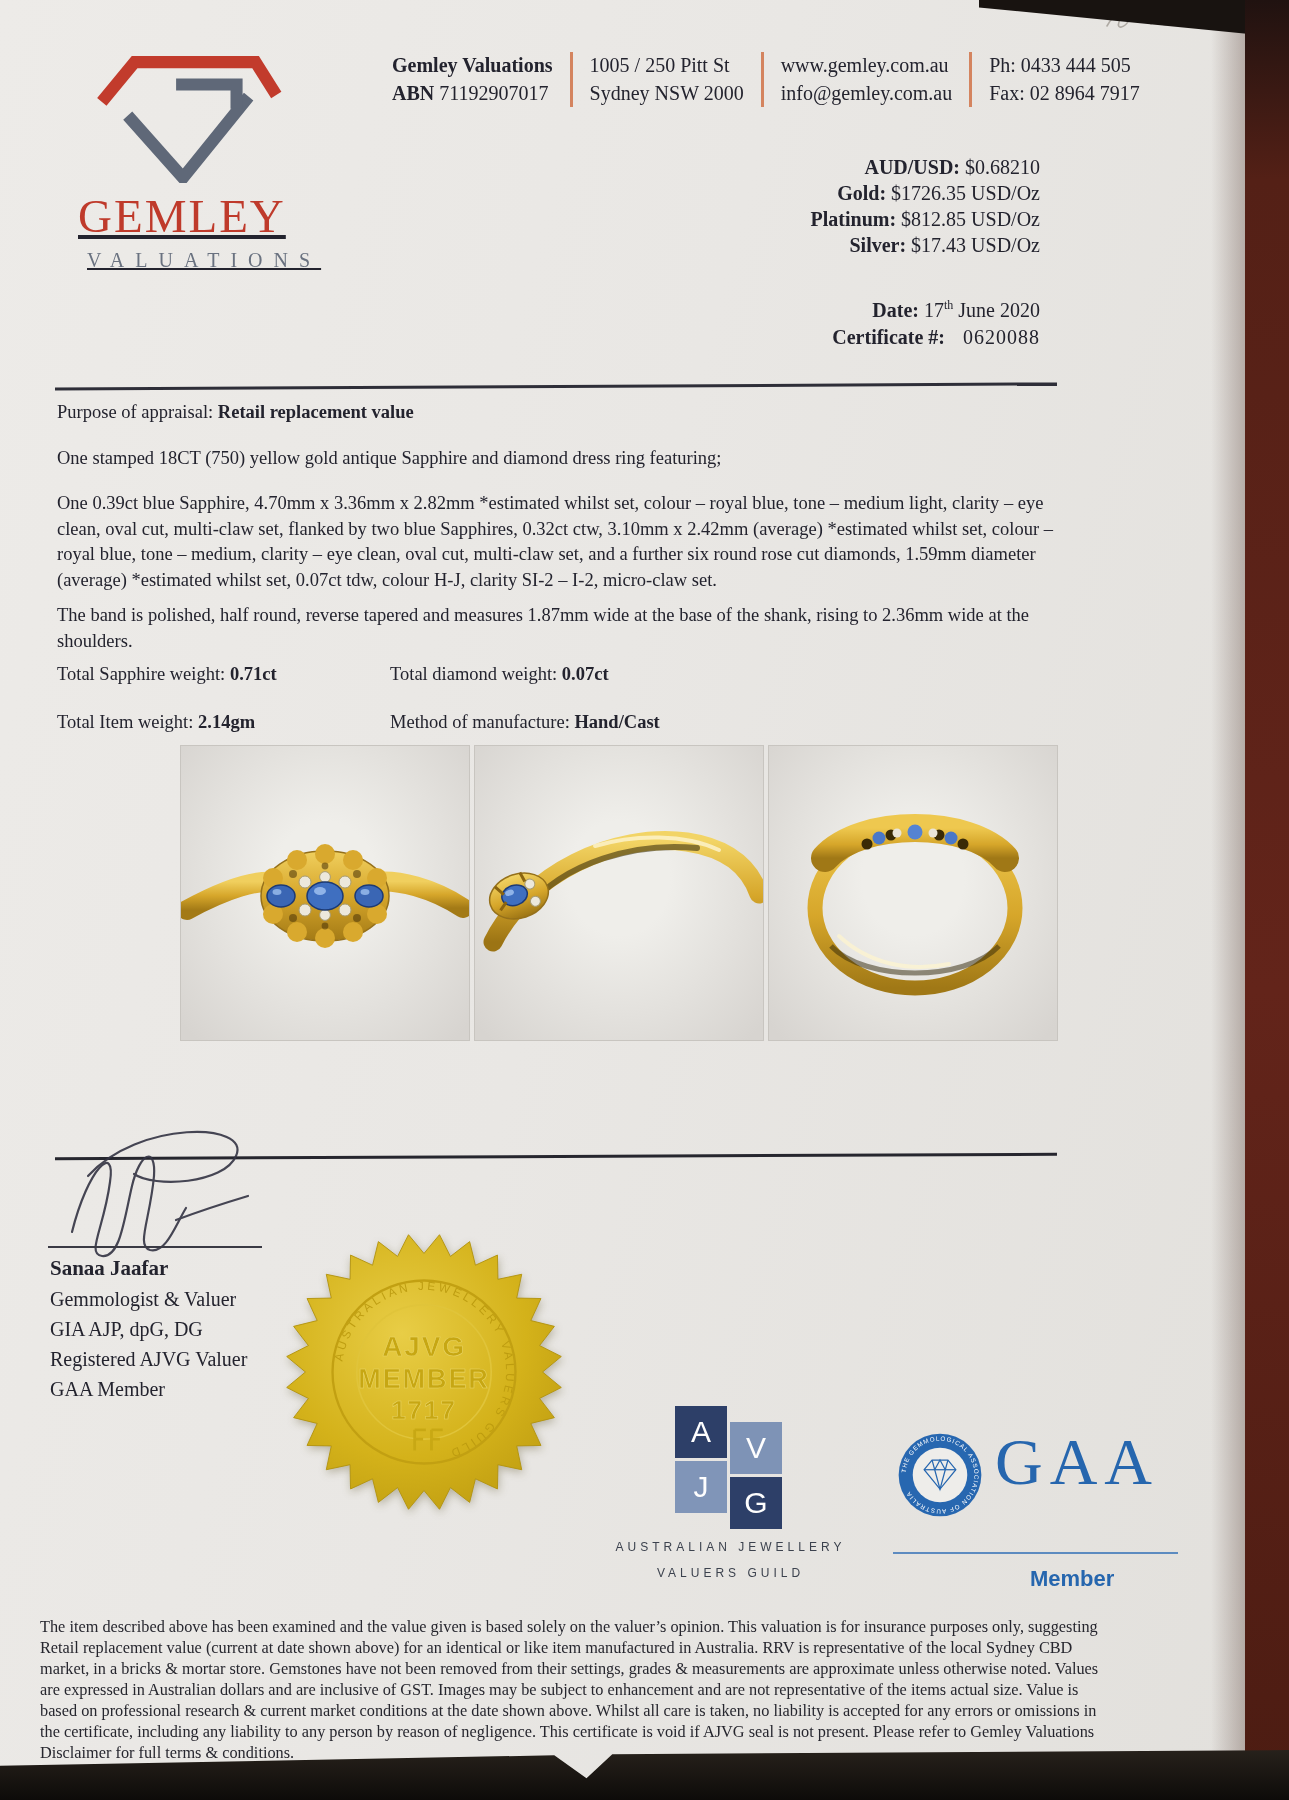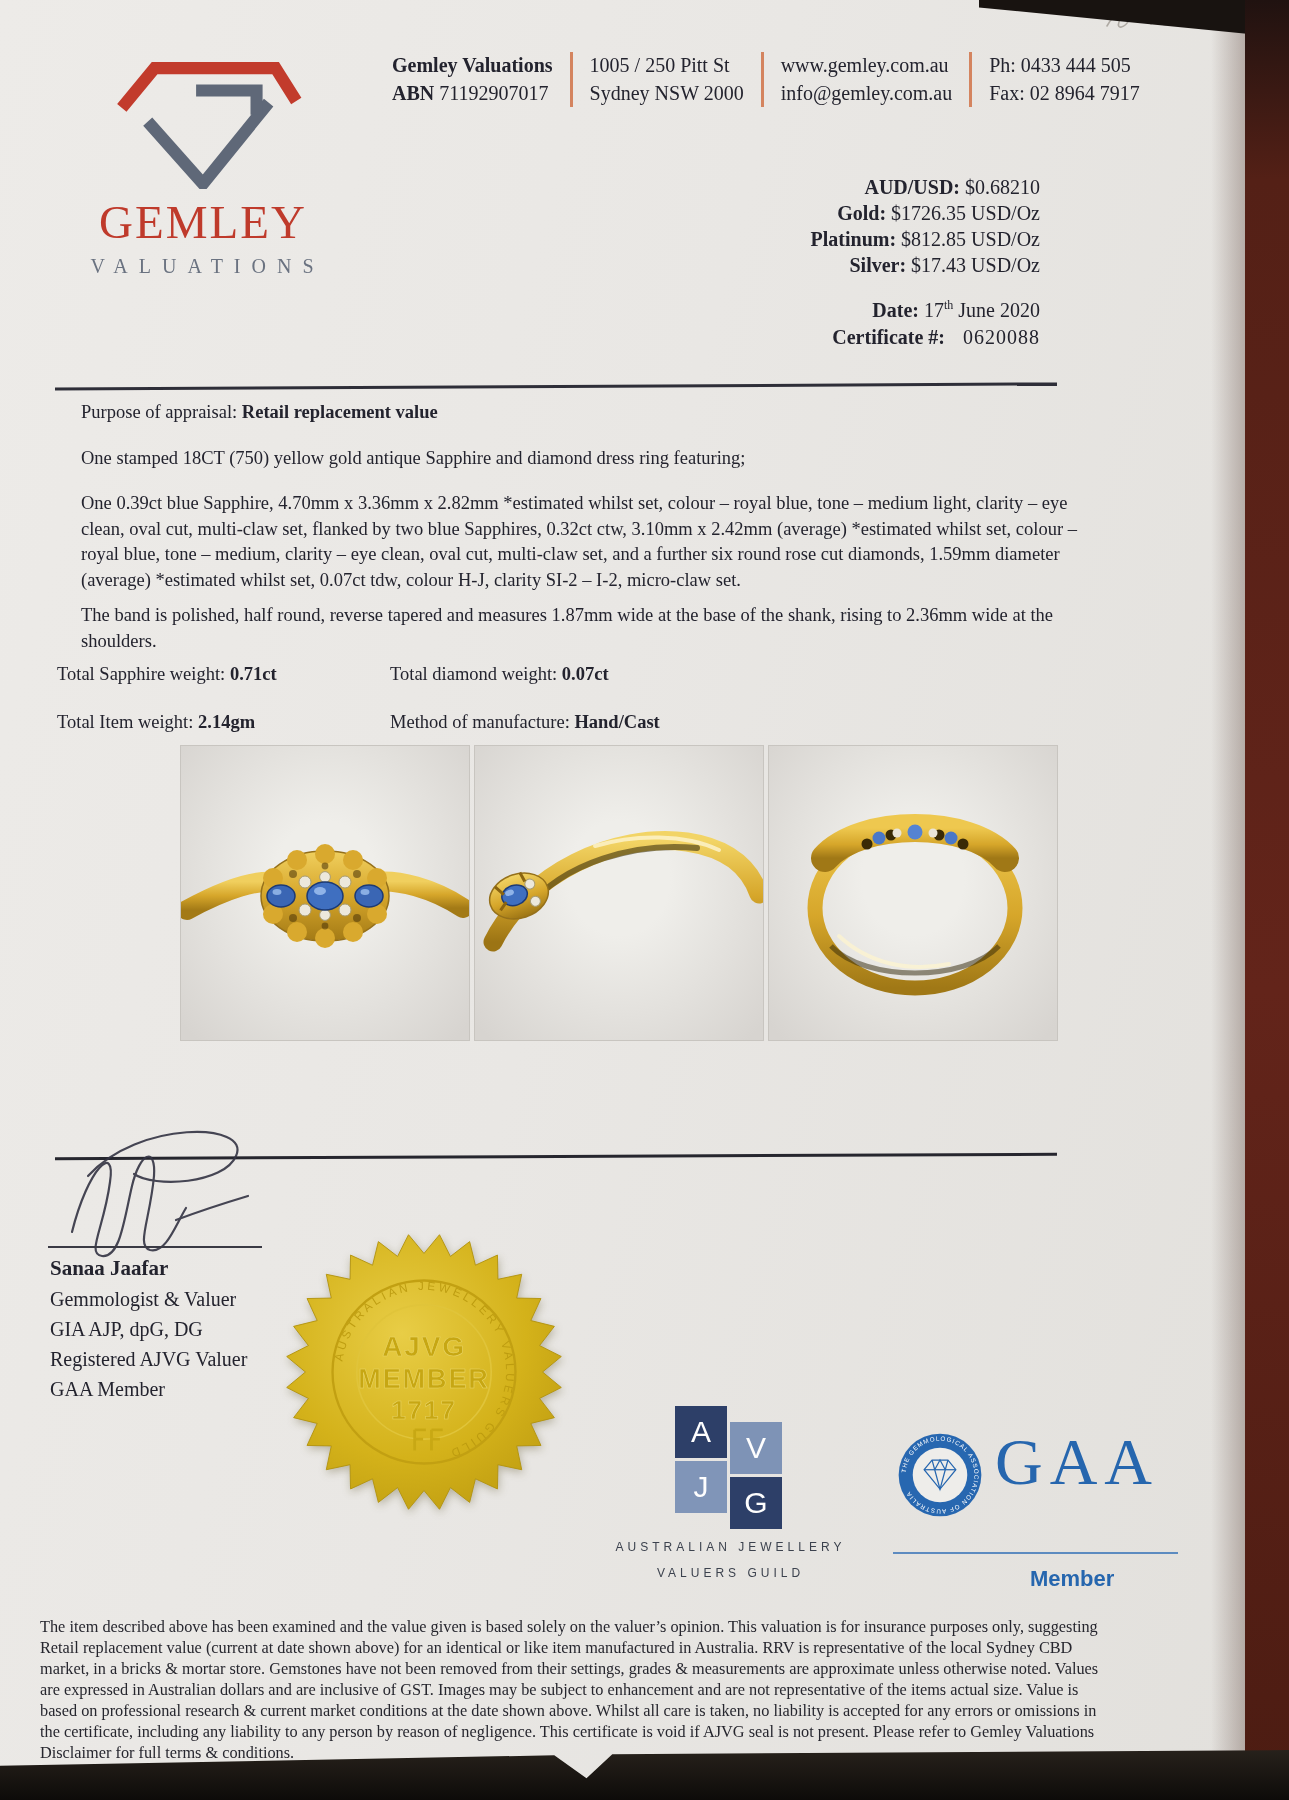--- a/index.html
+++ b/index.html
@@ -13,40 +13,40 @@
     background:linear-gradient(180deg,#201210 0%,#542016 10%,#63241a 55%,#4c1c12 100%);}
   .edge-top{top:0;right:40px;width:270px;height:34px;background:#181310;
     clip-path:polygon(0 0,100% 0,100% 100%,0 22%);}
   .edge-bottom{bottom:0;left:0;width:1289px;height:52px;
     background:linear-gradient(180deg,#28221c,#0d0b09);
     clip-path:polygon(0 34%,43% 14%,45.5% 58%,47.5% 12%,100% 4%,100% 100%,0 100%);}
   .curl-shade{right:44px;top:0;width:34px;height:1800px;
     background:linear-gradient(90deg,rgba(60,30,20,0) 0%,rgba(60,30,20,.28) 100%);}
 
   
-  .logo-block{left:78px;top:37px;width:250px;text-align:center;}
+  .logo-block{left:78px;top:31px;width:250px;text-decoration:underline;}
   .wordmark{font-size:47px;letter-spacing:2px;color:#bf3a2b;margin-top:2px;}
   .tagline{font-size:20px;letter-spacing:11px;color:#6a7280;margin-top:6px;padding-left:9px;}
 
   .hdr-info{left:392px;top:52px;display:flex;align-items:stretch;gap:17px;
     font-size:20px;line-height:1.38;}
   .hdr-sep{width:3px;background:#d4845f;}
   .hdr-col div{white-space:nowrap;}
 
-  .rates{right:249px;top:174px;text-align:right;font-size:20px;line-height:1.3;}
+  .rates{right:249px;top:154px;text-align:right;font-size:20px;line-height:1.3;}
   .dateblock{right:249px;top:297px;text-align:right;font-size:20px;line-height:1.35;}
   .cert-num{margin-left:18px;letter-spacing:1px;}
   sup{font-size:.6em;}
 
   
   .cert-title{left:55px;top:338px;width:1002px;text-align:center;
     font-size:28px;font-weight:bold;letter-spacing:.5px;}
   .rule{background:#2e2e38;height:2.5px;}
   .title-rule{left:55px;top:385px;width:1002px;transform:rotate(-.3deg);}
-  .bodytext{font-size:18.5px;line-height:1.38;margin-left:24px;}
+  .bodytext{font-size:18.5px;line-height:1.38;}
   .purpose{left:57px;top:400px;}
   .para1{left:57px;top:446px;}
   .para2{left:57px;top:491px;width:1008px;}
   .para3{left:57px;top:603px;width:1008px;}
   .spec-label{font-size:18.5px;}
   .r1c1{left:57px;top:664px;} .r1c2{left:390px;top:664px;}
   .r2c1{left:57px;top:712px;} .r2c2{left:390px;top:712px;}
 
   
   .photos{left:180px;top:745px;display:flex;gap:4px;}

